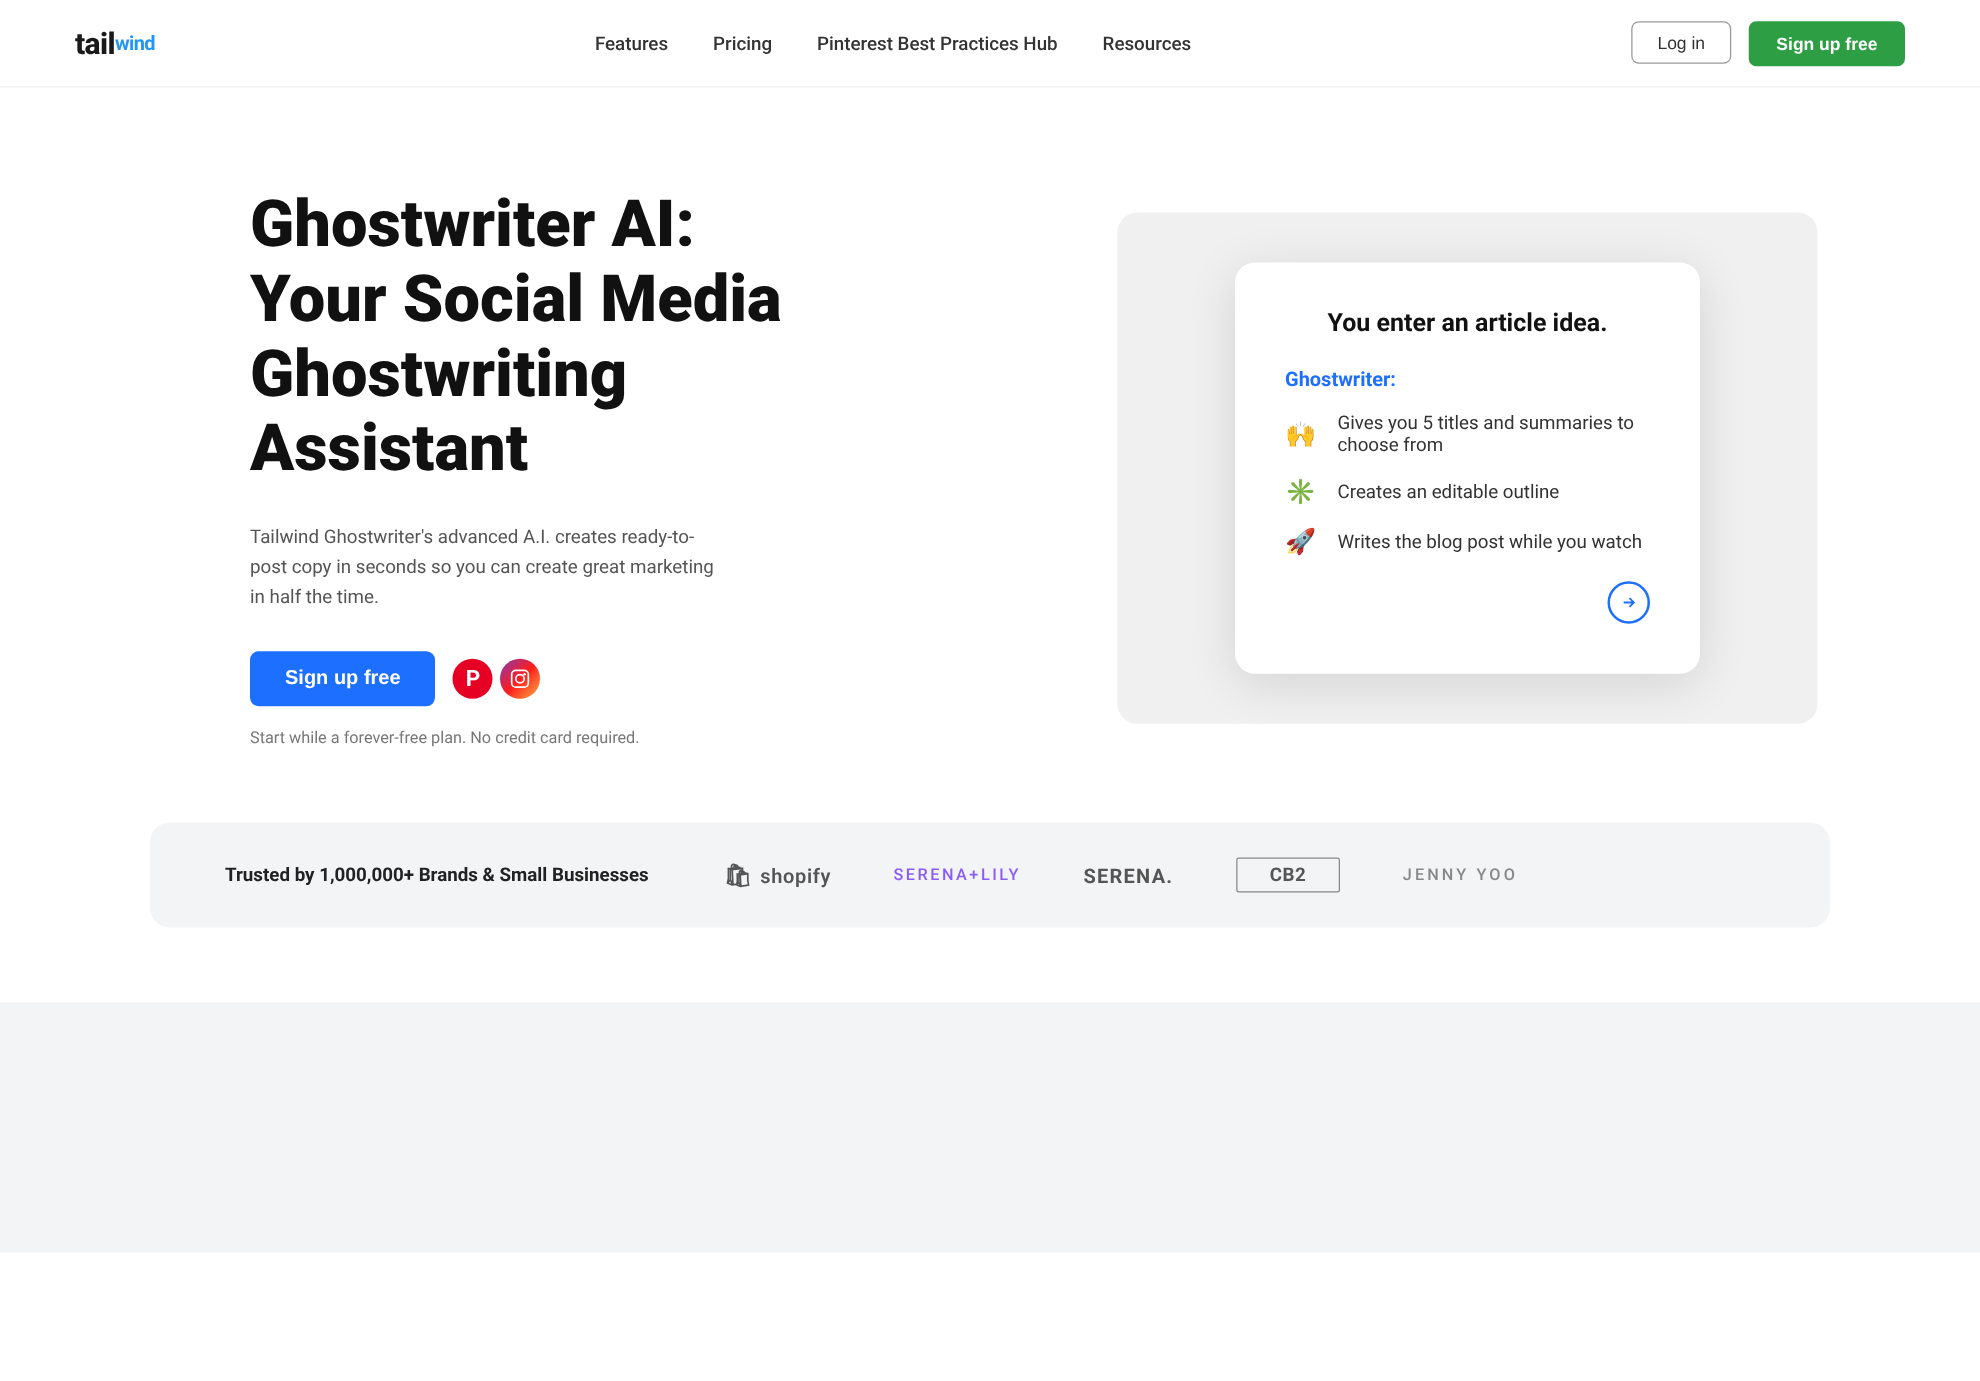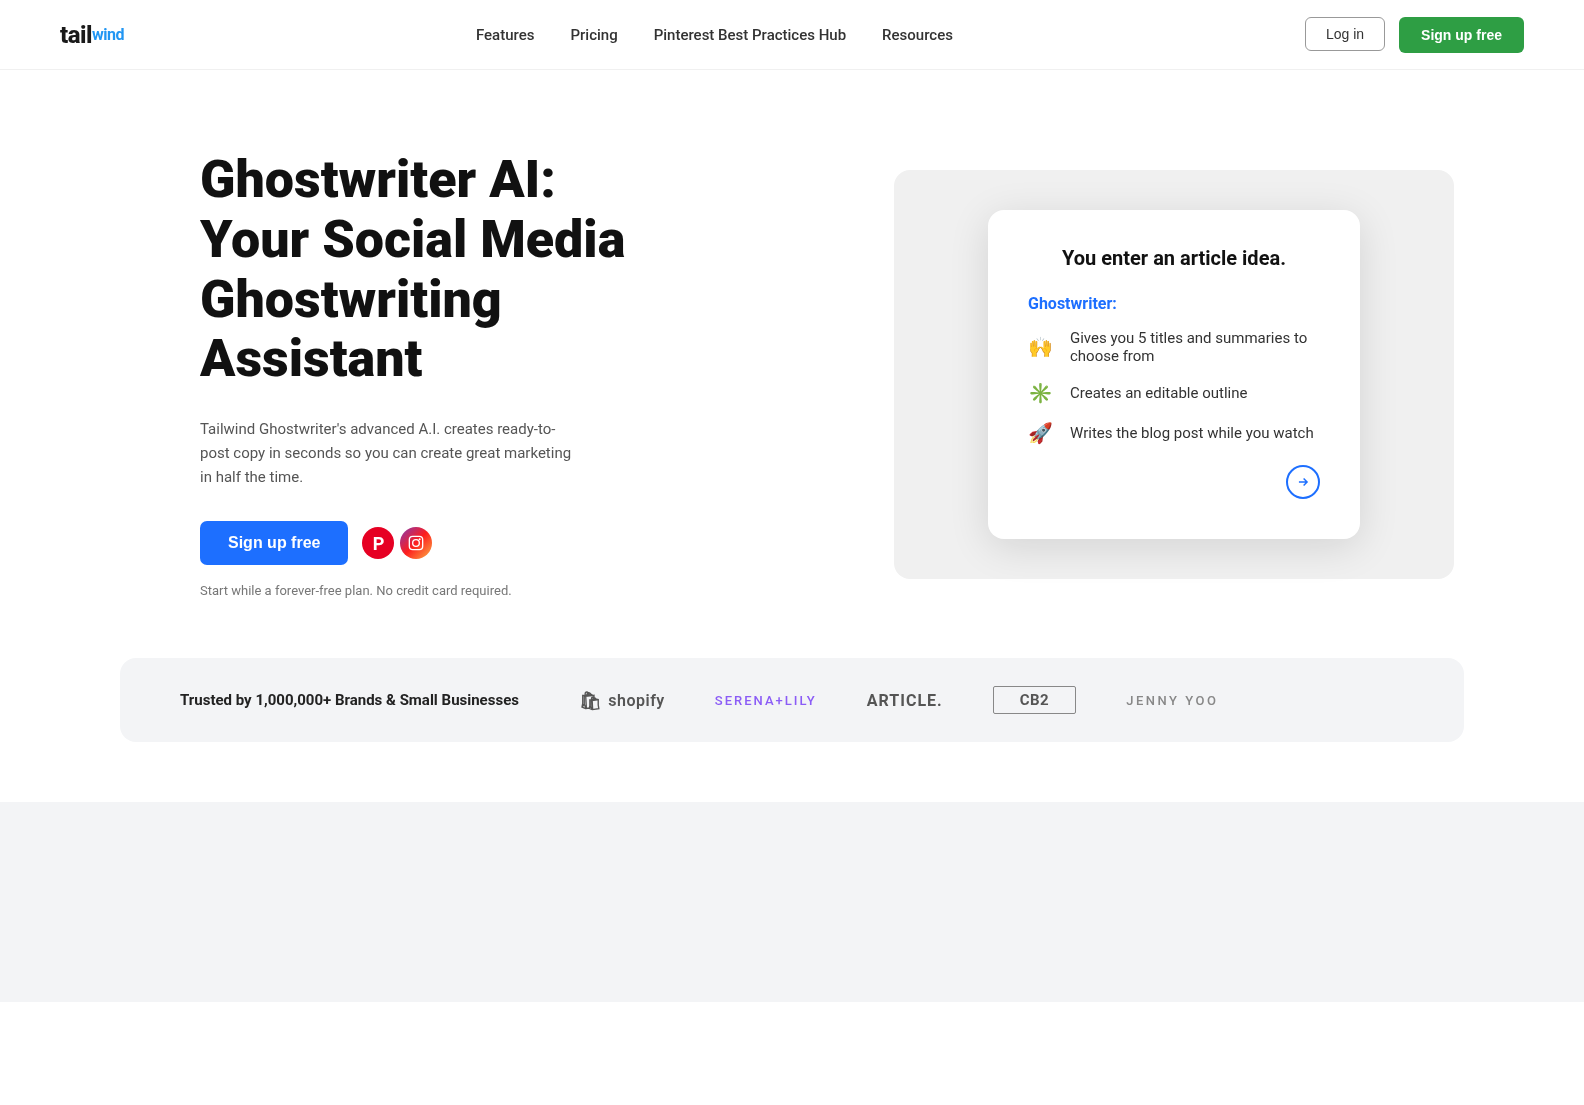--- a/index.html
+++ b/index.html
@@ -360,20 +360,20 @@
 
 <div style="padding: 0 60px 60px; background:#fff;">
   <div class="trusted-section">
     <div class="trusted-text">Trusted by 1,000,000+ Brands &amp; Small Businesses</div>
     <div class="brand-logos">
       <div class="brand-logo brand-shopify">
         <span class="shopify-bag">🛍</span>
         <span>shopify</span>
       </div>
       <div class="brand-logo brand-serena">SERENA+LILY</div>
-      <div class="brand-logo brand-article">ARTICLE.</div>
+      <div class="brand-logo brand-article">SERENA.</div>
       <div class="brand-logo brand-cb2">CB2</div>
       <div class="brand-logo brand-jenny">JENNY YOO</div>
     </div>
   </div>
 </div>
 
 <div class="bottom-area"></div>
 
 </body></html>

